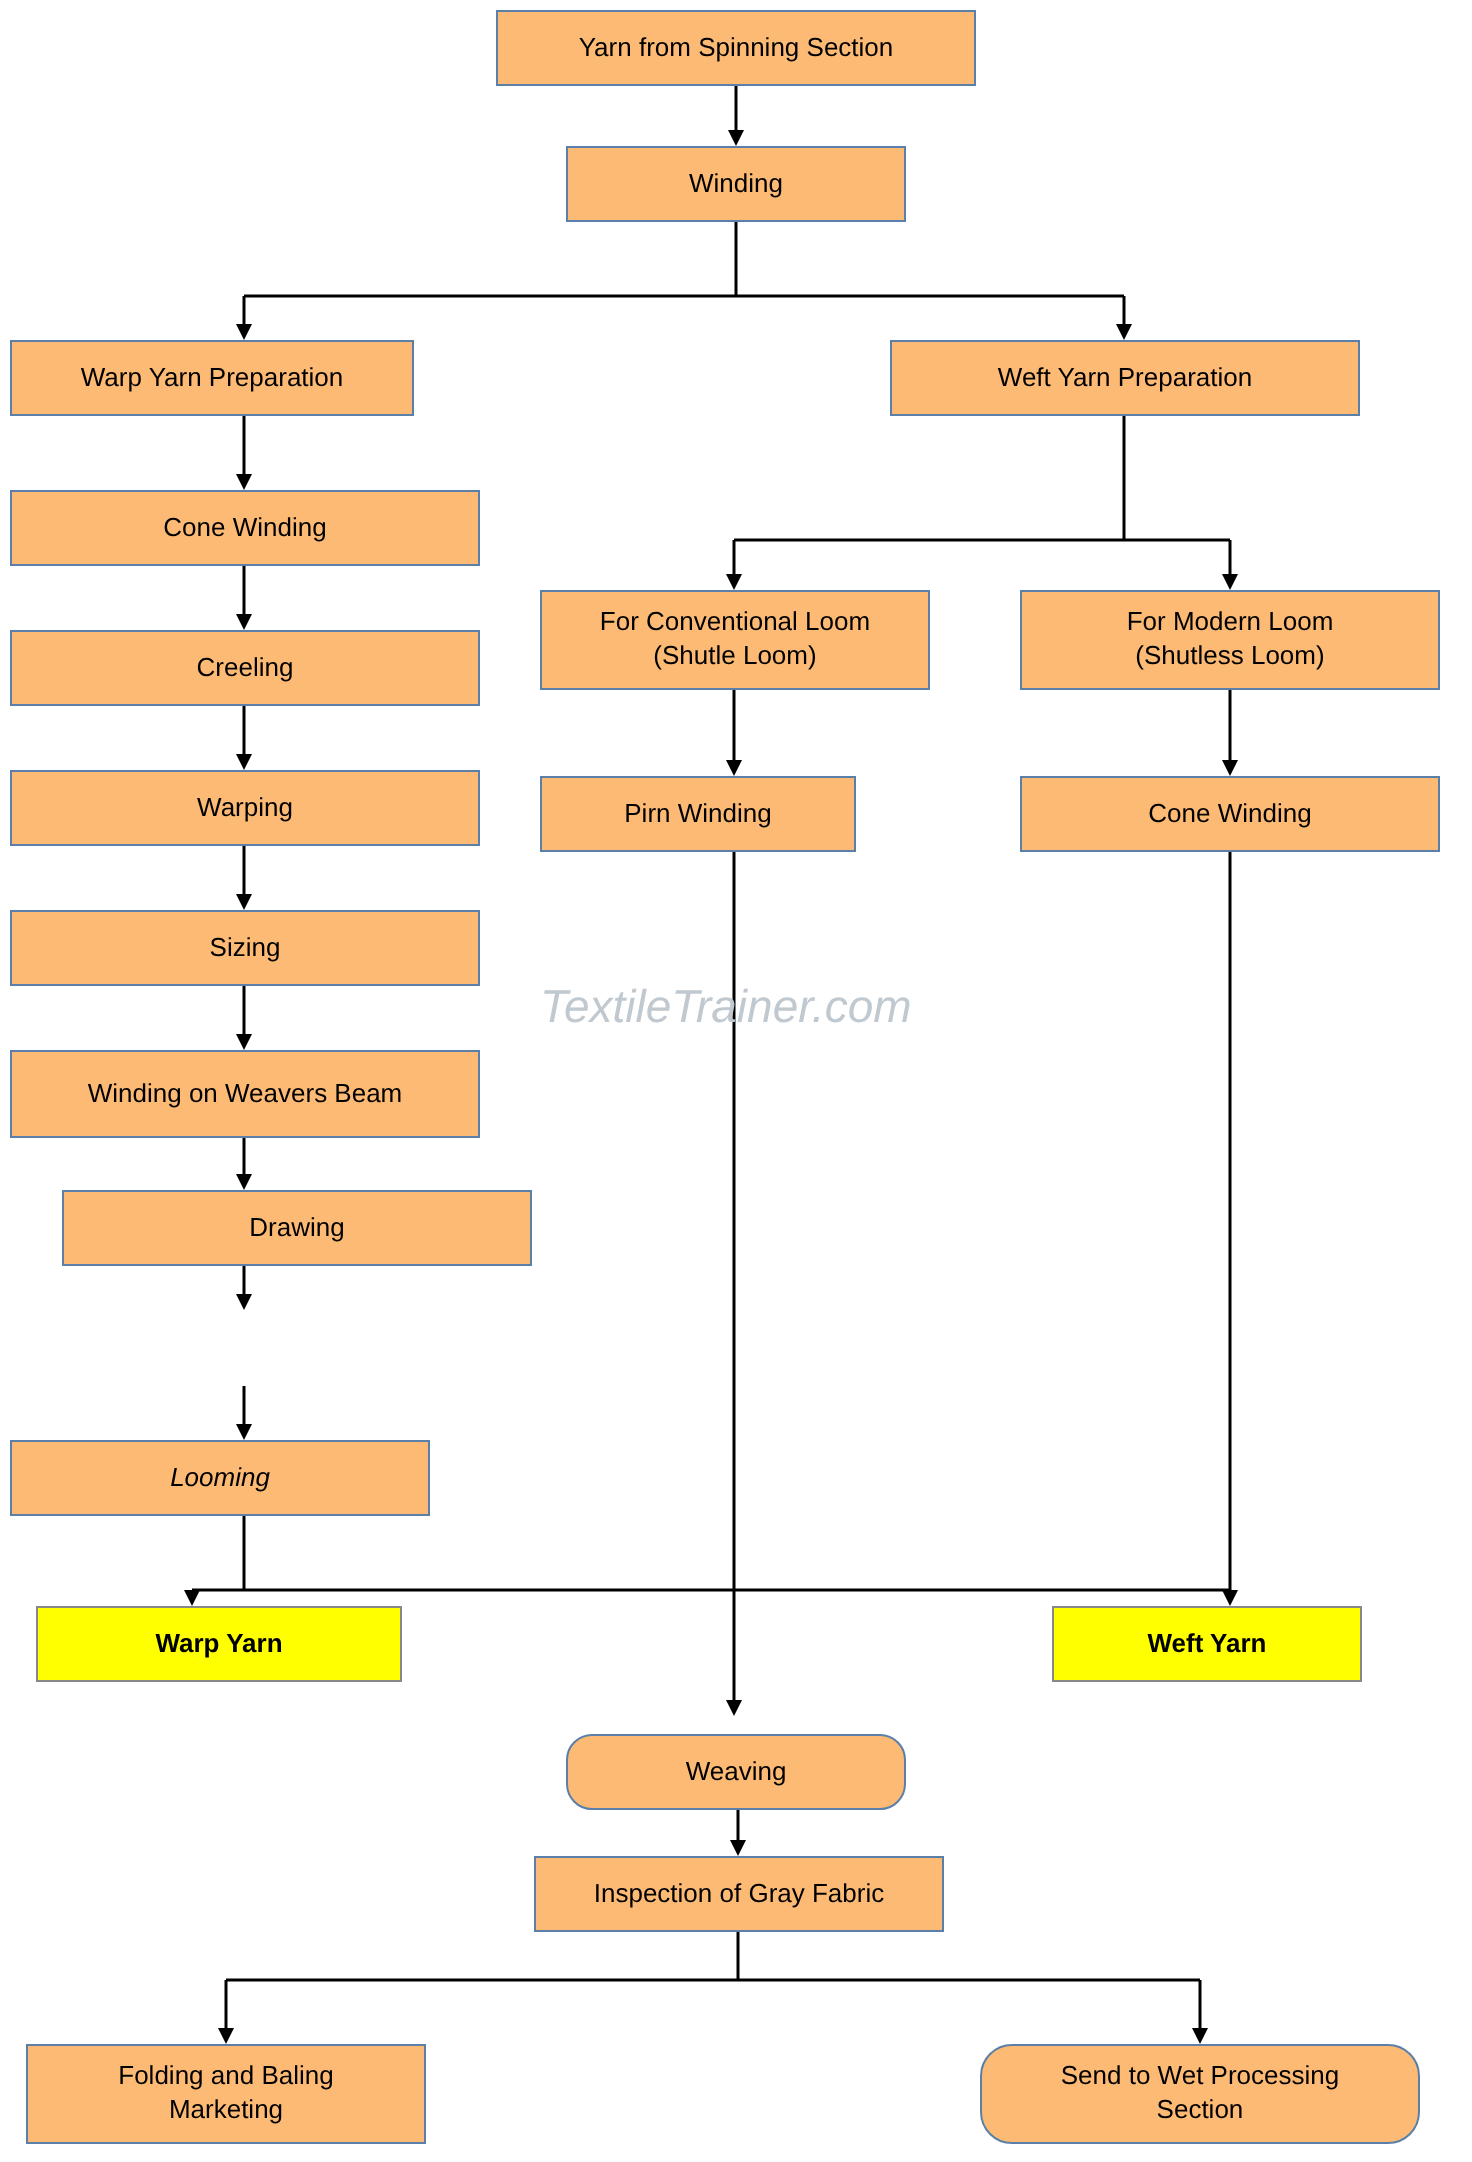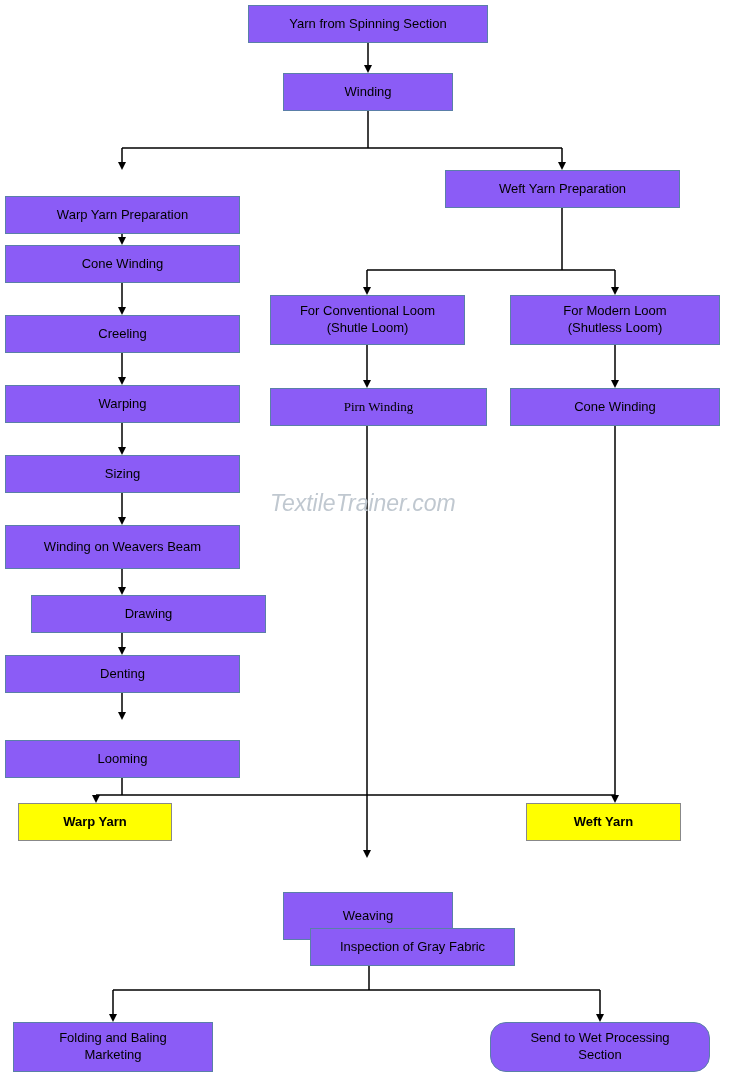--- a/index.html
+++ b/index.html
@@ -14,21 +14,21 @@
     }
 
     .flowchart {
       position: relative;
       width: 736px;
       min-height: 1081px;
     }
 
     .box {
       position: absolute;
-      background: #8b5cf6;
+      background: #fdba74;
       border: 1.5px solid #5a7fa8;
       display: flex;
       align-items: center;
       justify-content: center;
       text-align: center;
       padding: 6px 8px;
       line-height: 1.3;
     }
 
     .box-yellow {
@@ -149,57 +149,56 @@
     <polygon points="113,1022 109,1014 117,1014" fill="#000"></polygon>
 
     <line x1="600" y1="990" x2="600" y2="1019" stroke="#000" stroke-width="1.5"></line>
     <polygon points="600,1022 596,1014 604,1014" fill="#000"></polygon>
   </svg>
 
   <div class="box" style="left:248px; top:5px; width:240px; height:38px;">Yarn from Spinning Section</div>
 
   <div class="box" style="left:283px; top:73px; width:170px; height:38px;">Winding</div>
 
-  <div class="box" style="left:5px; top:170px; width:235px; height:38px;margin-top:26px;">Warp Yarn Preparation</div>
+  <div class="box" style="left:5px; top:170px; width:202px; height:38px;">Warp Yarn Preparation</div>
 
   <div class="box" style="left:445px; top:170px; width:235px; height:38px;">Weft Yarn Preparation</div>
 
   <div class="box" style="left:5px; top:245px; width:235px; height:38px;">Cone Winding</div>
 
   <div class="box" style="left:510px; top:295px; width:210px; height:50px; white-space:pre-line;">For Modern Loom
 (Shutless Loom)</div>
 
   <div class="box" style="left:270px; top:295px; width:195px; height:50px; white-space:pre-line;">For Conventional Loom
 (Shutle Loom)</div>
 
   <div class="box" style="left:5px; top:315px; width:235px; height:38px;">Creeling</div>
 
-  <div class="box" style="left:270px; top:388px; width:217px; height:38px;font-family:Liberation Serif, serif;">Pirn Winding</div>
+  <div class="box" style="left:270px; top:388px; width:158px; height:38px;">Pirn Winding</div>
 
   <div class="box" style="left:510px; top:388px; width:210px; height:38px;">Cone Winding</div>
 
   <div class="box" style="left:5px; top:385px; width:235px; height:38px;">Warping</div>
 
   <div class="box" style="left:5px; top:455px; width:235px; height:38px;">Sizing</div>
 
   <div class="box" style="left:5px; top:525px; width:235px; height:44px;">Winding on Weavers Beam</div>
 
   <div class="box" style="left:5px; top:595px; width:235px; height:38px;margin-left:26px;">Drawing</div>
 
-  <div class="box" style="left:5px; top:655px; width:235px; height:38px;">Denting</div>
-
-  <div class="box" style="left:5px; top:740px; width:235px; height:38px;">Looming</div>
-
-  <div class="box-yellow" style="left:18px; top:803px; width:154px; height:38px;">Warp Yarn</div>
+
+  <div class="box" style="left:5px; top:720px; width:210px; height:38px;font-style:italic;">Looming</div>
+
+  <div class="box-yellow" style="left:18px; top:803px; width:183px; height:38px;">Warp Yarn</div>
 
   <div class="box-yellow" style="left:526px; top:803px; width:155px; height:38px;">Weft Yarn</div>
 
-  <div class="box" style="left:283px; top:892px; width:170px; height:48px;">Weaving</div>
-
-  <div class="box" style="left:267px; top:928px; width:205px; height:38px;margin-left:43px;">Inspection of Gray Fabric</div>
+  <div class="box" style="left:283px; top:867px; width:170px; height:38px;border-radius:13px;">Weaving</div>
+
+  <div class="box" style="left:267px; top:928px; width:205px; height:38px;">Inspection of Gray Fabric</div>
 
   <div class="box" style="left:13px; top:1022px; width:200px; height:50px; white-space:pre-line;">Folding and Baling
 Marketing</div>
 
   <div class="box" style="left:490px; top:1022px; width:220px; height:50px; white-space:pre-line;border-radius:16px;">Send to Wet Processing
 Section</div>
 
   <div class="watermark">TextileTrainer.com</div>
 </div>
 

